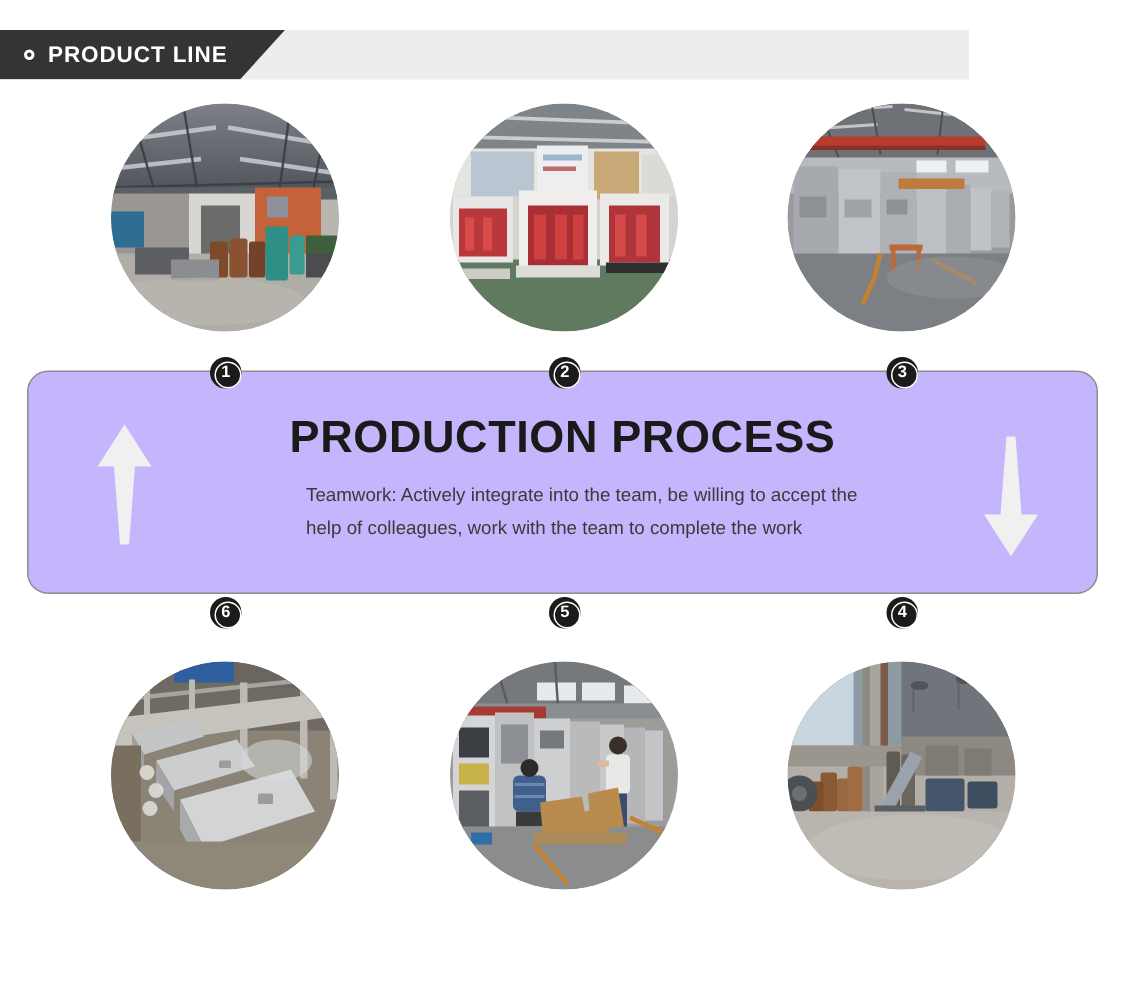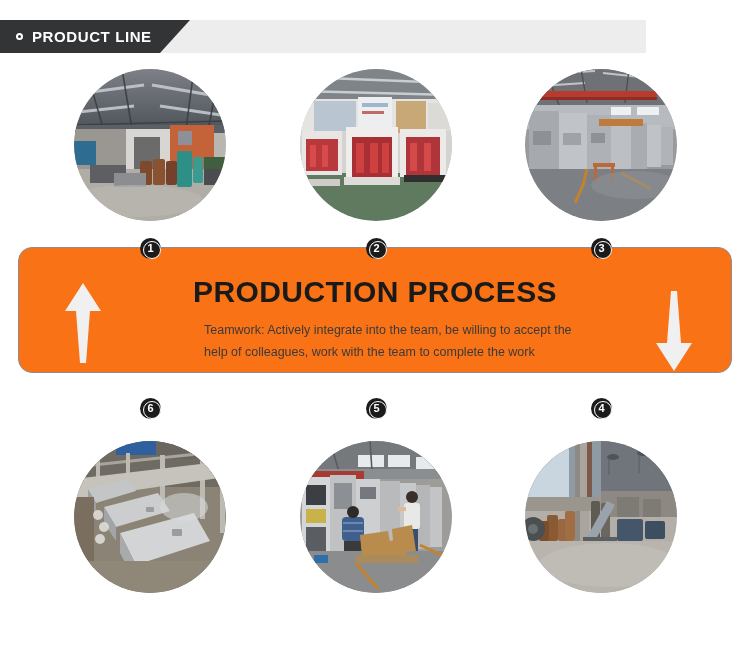--- a/index.html
+++ b/index.html
@@ -42,22 +42,22 @@
 
   .p1 { left: 74px;  top: 69px; }
   .p2 { left: 300px; top: 69px; }
   .p3 { left: 525px; top: 69px; }
   .p6 { left: 74px;  top: 441px; }
   .p5 { left: 300px; top: 441px; }
   .p4 { left: 525px; top: 441px; }
 
   
   .process-box {
-    position: absolute; left: 18px; top: 247px; width: 714px; height: 126px;
-    border: 1.4px solid #8d8d8d; border-radius: 14px; background: #f97316;
+    position: absolute; left: 18px; top: 247px; width: 714px; height: 149px;
+    border: 1.4px solid #8d8d8d; border-radius: 14px; background: #c4b5fd;
   }
   .process-title {
     position: absolute; left: 0; right: 0; top: 27px; text-align: center;
     font-size: 30px; font-weight: bold; color: #1a1a1a; letter-spacing: 0.4px;
   }
   .process-desc {
     position: absolute; left: 185px; width: 380px; top: 72px;
     text-align: left; font-size: 12.5px; color: #3a3a3a; line-height: 1.72;
   }
 

